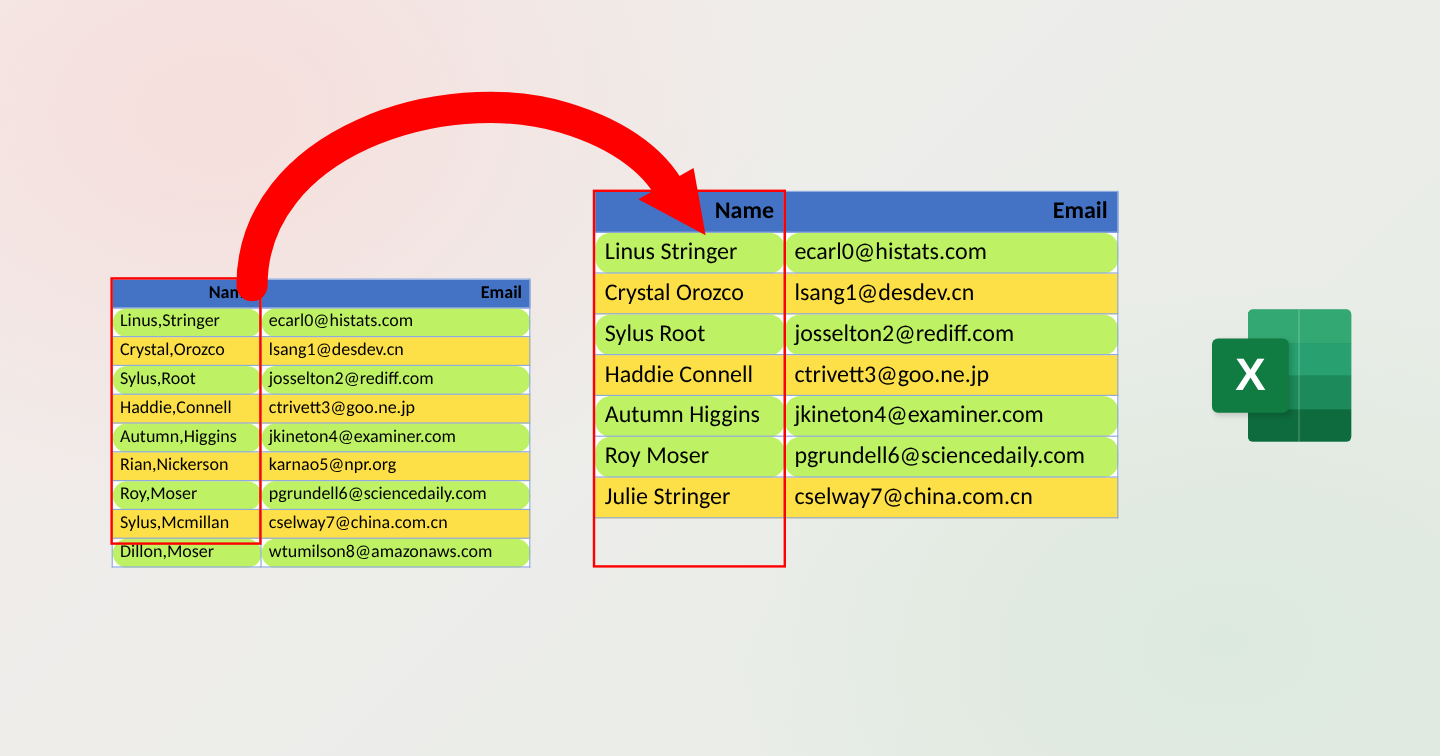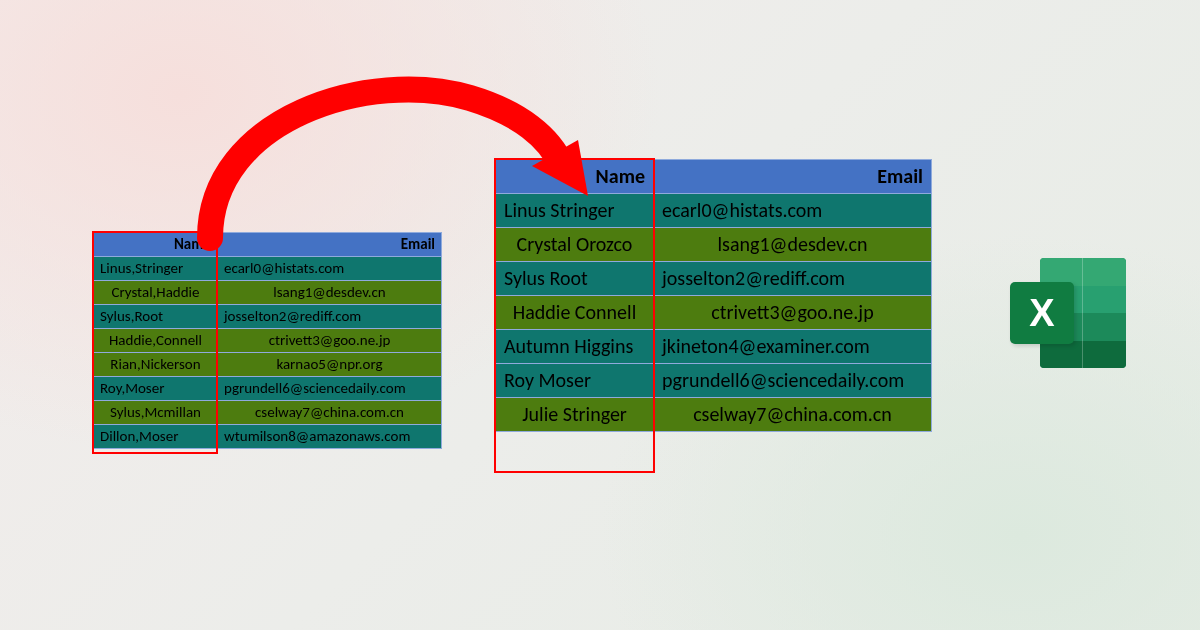--- a/index.html
+++ b/index.html
@@ -29,22 +29,22 @@
     text-align: right;
     border: 1px solid #8faadc;
     padding: 2px 6px 3px 6px;
   }
   .tbl td {
     border: 1px solid #8faadc;
     padding: 2px 6px 3px 6px;
     color: #000;
     white-space: nowrap;
   }
-  .tbl tr.band td { background: #0f766e; }
-  .tbl tr.plain td { background: #4d7c0f; text-align: center; }
+  .tbl tr.band td { background: #bef264; border-radius: 13px; }
+  .tbl tr.plain td { background: #fde047; }
 
   
   #t1 { top: 232px; left: 93px; font-size: 15px; }
   #t1 th:first-child, #t1 td:first-child { width: 124px; }
   #t1 th:last-child,  #t1 td:last-child  { width: 224px; }
 
   
   #t2 { top: 159px; left: 495px; font-size: 20px; }
   #t2 th, #t2 td { padding: 4px 8px 5px 8px; }
   #t2 th:first-child, #t2 td:first-child { width: 158px; }
@@ -136,30 +136,34 @@
       <th>Name</th>
       <th>Email</th>
     </tr>
   </thead>
   <tbody>
     <tr class="band">
         <td>Linus,Stringer</td>
         <td>ecarl0@histats.com</td>
       </tr>
     <tr class="plain">
-        <td>Crystal,Haddie</td>
+        <td>Crystal,Orozco</td>
         <td>lsang1@desdev.cn</td>
       </tr>
     <tr class="band">
         <td>Sylus,Root</td>
         <td>josselton2@rediff.com</td>
       </tr>
     <tr class="plain">
         <td>Haddie,Connell</td>
         <td>ctrivett3@goo.ne.jp</td>
+      </tr>
+    <tr class="band">
+        <td>Autumn,Higgins</td>
+        <td>jkineton4@examiner.com</td>
       </tr>
     <tr class="plain">
         <td>Rian,Nickerson</td>
         <td>karnao5@npr.org</td>
       </tr>
     <tr class="band">
         <td>Roy,Moser</td>
         <td>pgrundell6@sciencedaily.com</td>
       </tr>
     <tr class="plain">

